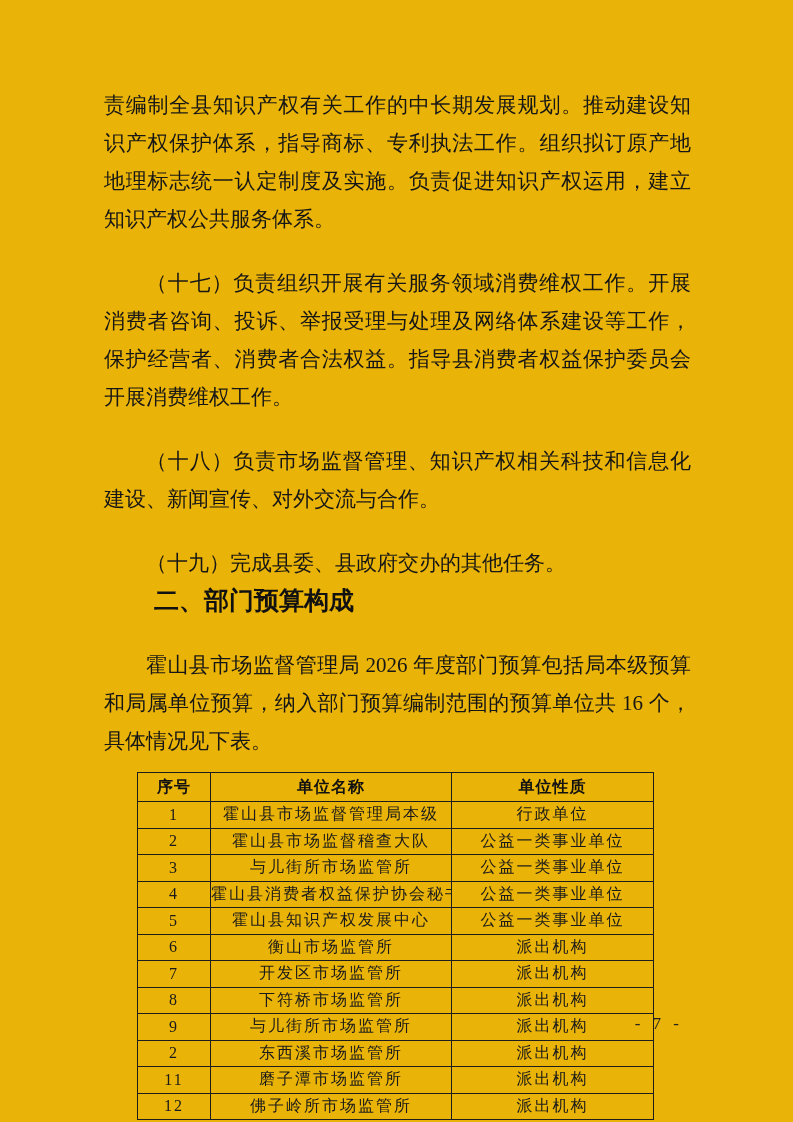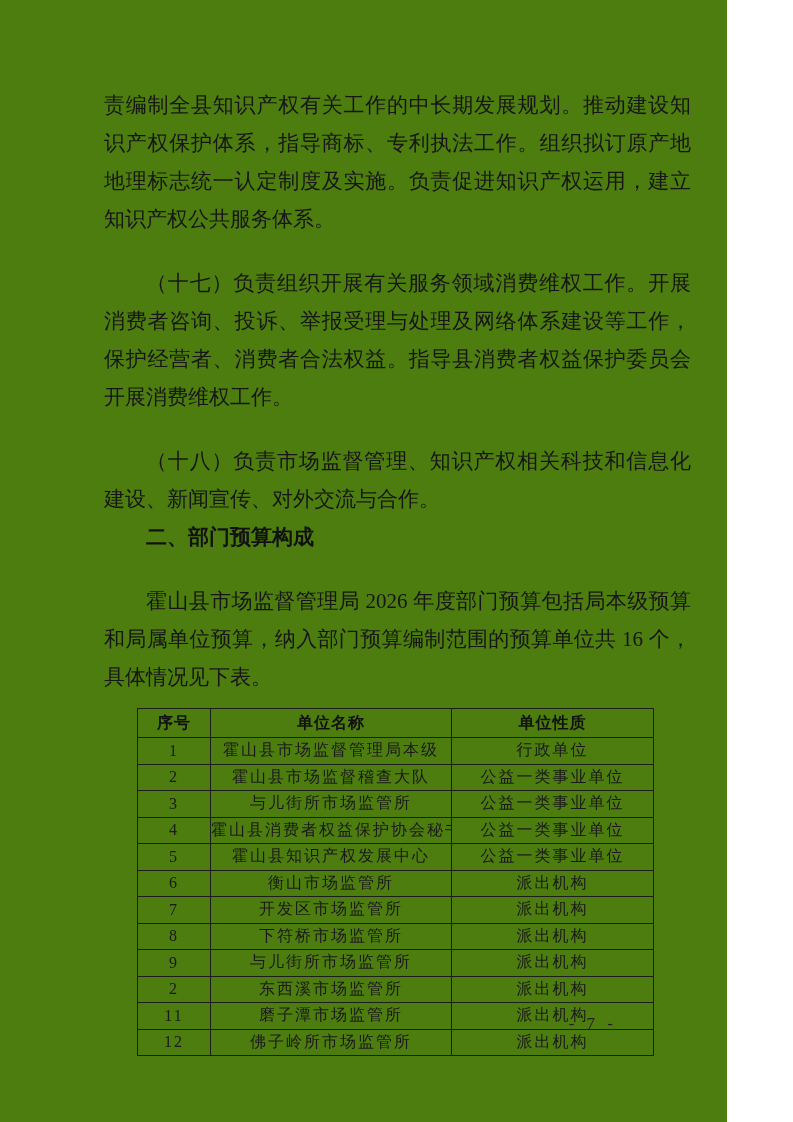--- a/index.html
+++ b/index.html
@@ -6,40 +6,40 @@
   html, body {
     width: 793px;
     height: 1122px;
     background: #ffffff;
     font-family: "Liberation Serif", "DejaVu Serif", serif;
     color: #141414;
     overflow: hidden;
   }
   .page {
     position: relative;
-    width: 727px;
+    width: 793px;
     height: 1122px;
-    background: #4d7c0f;
+    background: #eab308;
   }
   .content {
     position: absolute;
     left: 104px;
     top: 86px;
     width: 587px;
   }
   .para {
     font-size: 21px;
     line-height: 38px;
     text-align: justify;
     color: #161616;
   }
   .indent { text-indent: 2em; margin-top: 26px; }
   .section-heading {
     font-family: Liberation Serif, serif;
-    font-size: 21px;
+    font-size: 25px;
     font-weight: bold;
     line-height: 38px;
     text-indent: 2em;
     color: #111111;
   }
   table.units {
     margin-top: 12px;
     margin-left: 33px;
     width: 516px;
     border-collapse: collapse;
@@ -81,20 +81,21 @@
 </head>
 <body>
 
 <div class="page">
   <div class="content">
 
     <div id="paragraphs">
         <p class="para">责编制全县知识产权有关工作的中长期发展规划。推动建设知识产权保护体系，指导商标、专利执法工作。组织拟订原产地地理标志统一认定制度及实施。负责促进知识产权运用，建立知识产权公共服务体系。</p>
         <p class="para indent">（十七）负责组织开展有关服务领域消费维权工作。开展消费者咨询、投诉、举报受理与处理及网络体系建设等工作，保护经营者、消费者合法权益。指导县消费者权益保护委员会开展消费维权工作。</p>
         <p class="para indent">（十八）负责市场监督管理、知识产权相关科技和信息化建设、新闻宣传、对外交流与合作。</p>
+        <p class="para indent">（十九）完成县委、县政府交办的其他任务。</p>
       </div>
 
     <div class="section-heading">二、部门预算构成</div>
 
     <p class="para indent">霍山县市场监督管理局 2026 年度部门预算包括局本级预算和局属单位预算，纳入部门预算编制范围的预算单位共 16 个，具体情况见下表。</p>
 
     <table class="units">
       <colgroup>
         <col class="c1">
           <col class="c2">

